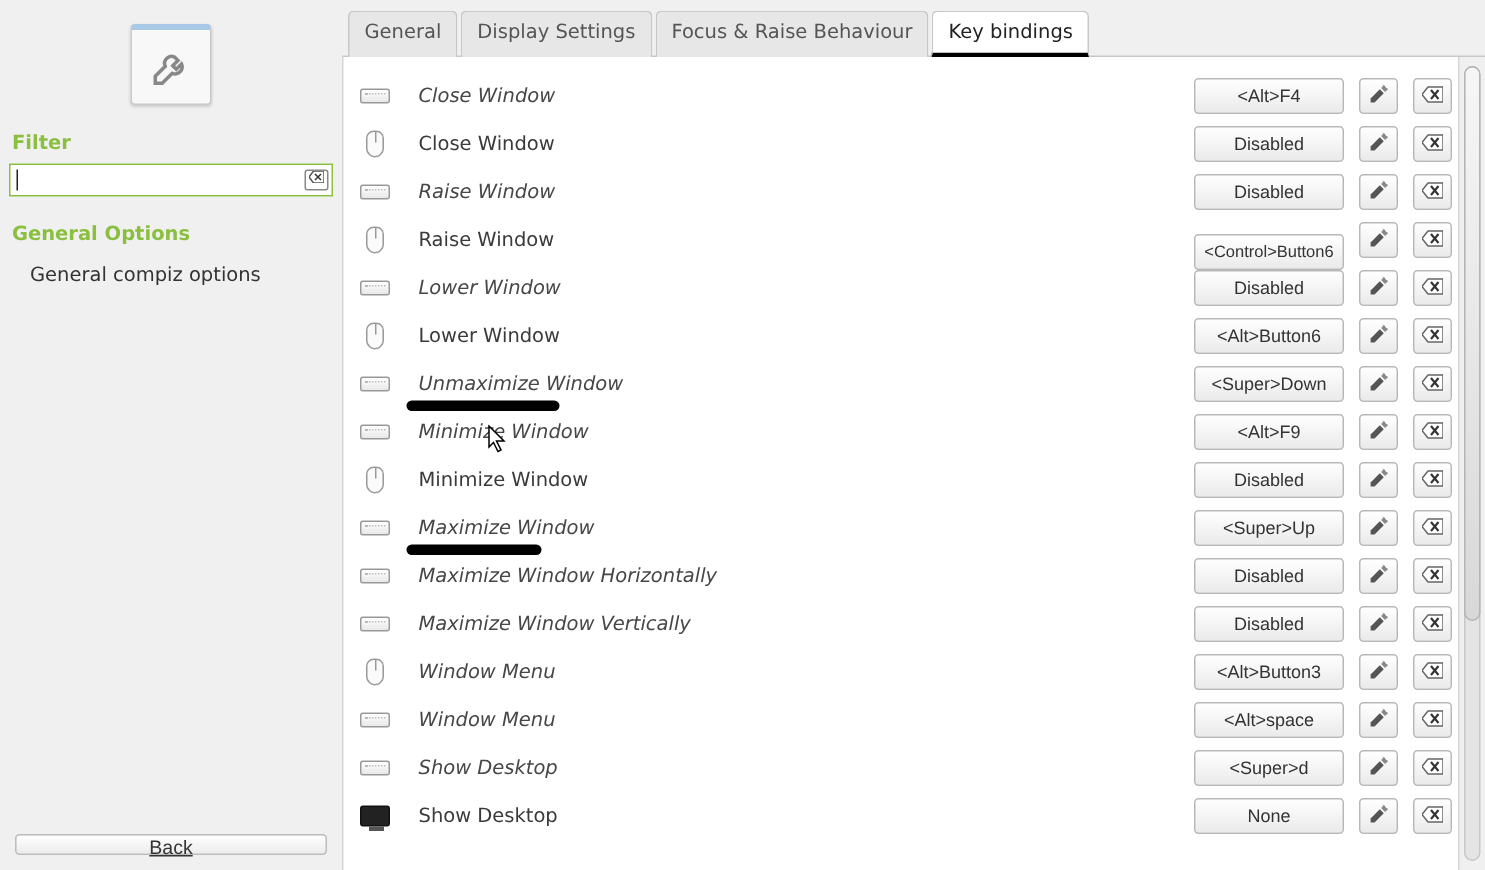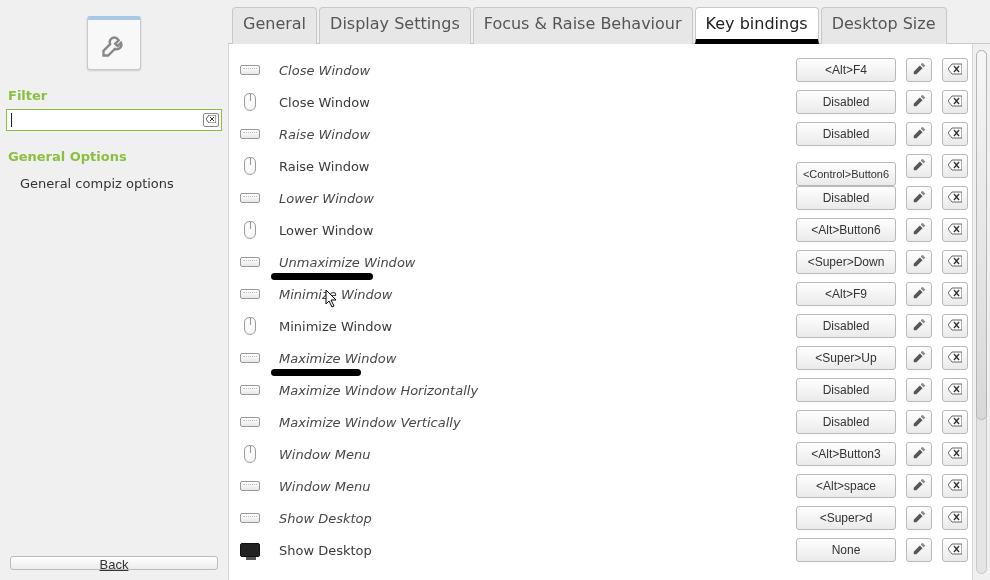--- a/index.html
+++ b/index.html
@@ -104,28 +104,28 @@
     position: relative;
   }
   .tab {
     padding: 6px 10px;
     border: 1px solid #c8c8c8;
     border-bottom: none;
     background: #e7e7e7;
     color: #555;
     border-radius: 4px 4px 0 0;
     cursor: pointer;
-    font-size: 16px;
+    font-size: 13px;
     position: relative;
     top: 1px;
   }
   .tab.active {
     background: #fff;
     color: #222;
-    border-bottom: 5px solid #000000;
+    border-bottom: 3px solid #000000;
     top: 1px;
     z-index: 2;
   }
 
   .content-wrap {
     flex: 1;
     display: flex;
     background: #fff;
     border-left: 1px solid #d6d6d6;
     overflow: hidden;
@@ -277,21 +277,20 @@
 
   <button class="back-button">Back</button>
 </div>
 
 <div class="main">
   <div class="tabs" id="tabs">
       <div class="tab">General</div>
       <div class="tab">Display Settings</div>
       <div class="tab">Focus &amp; Raise Behaviour</div>
       <div class="tab active">Key bindings</div>
-      <div class="tab">Desktop Size</div>
     </div>
 
   <div class="content-wrap">
     <div class="bindings" id="bindings">
         <div class="row">
           <div class="row-icon">
             <div class="kbd-icon"></div>
           </div>
           <div class="row-label">Close Window</div>
           <button class="binding-btn" style="position: relative;">&lt;Alt&gt;F4</button>

